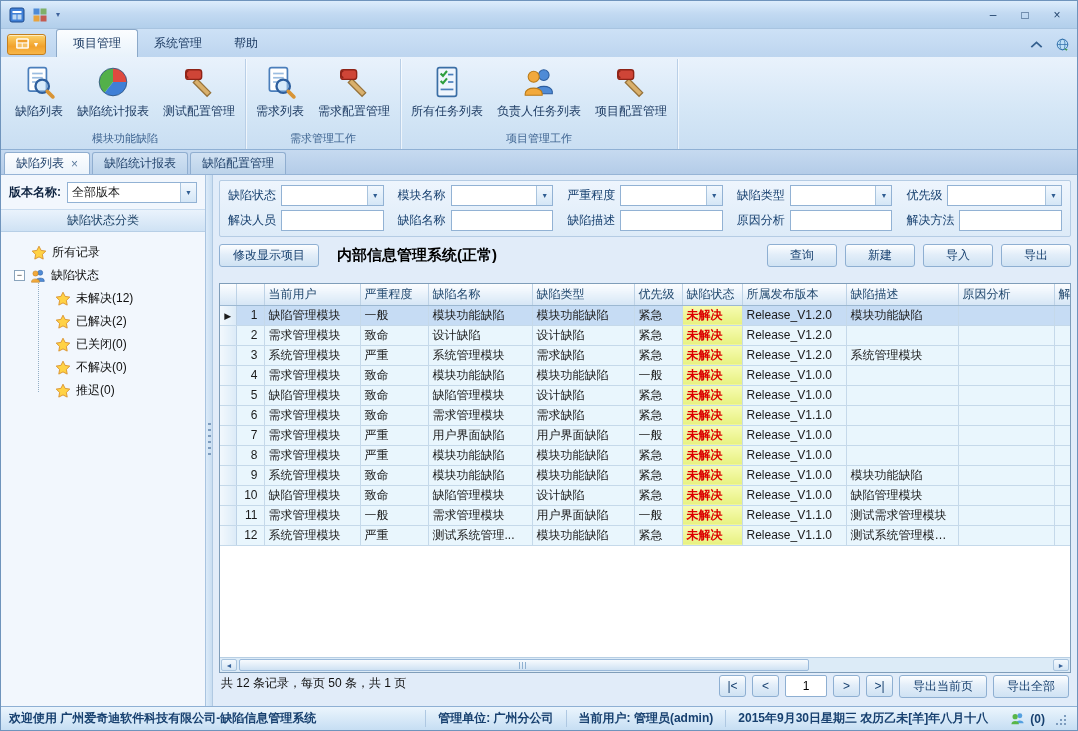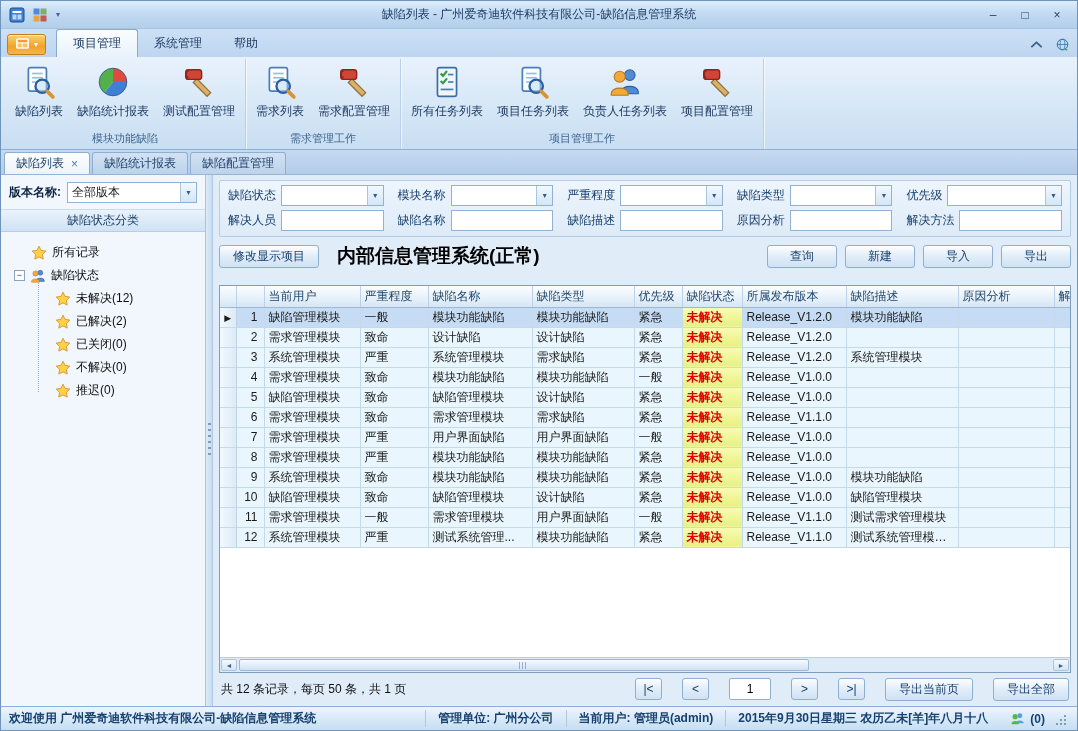--- a/index.html
+++ b/index.html
@@ -75,21 +75,21 @@
   .filter-row{display:flex;align-items:center;gap:14px}
   .filter-field{display:flex;align-items:center;gap:5px;flex:1;min-width:0}
   .f-label{color:#17406f;white-space:nowrap}
   .f-input{height:21px;border:1px solid #92b2d4;background:#fff;flex:1;min-width:0;padding:0 4px;font:inherit}
   .filter-field .combo{flex:1}
 
   
   .toolbar{display:flex;align-items:center;gap:8px;margin:6px 0 16px;flex:0 0 24px}
   .btn{height:23px;padding:0 13px;border:1px solid #8eafd2;border-radius:3px;background:linear-gradient(#fdfeff,#e3eef9 45%,#cfe2f3);color:#17406f;font:inherit;display:inline-flex;align-items:center;justify-content:center;cursor:pointer;white-space:nowrap}
   .btn.w70{min-width:70px}
-  .system-label{font-weight:bold;font-size:19px;color:#000;margin-left:10px}
+  .system-label{font-weight:bold;font-size:15px;color:#000;margin-left:10px}
   .flex-spacer{flex:1}
 
   
   .grid-panel{flex:1;min-height:0;border:1px solid #7f9db9;background:#fff;display:flex;flex-direction:column}
   .grid-scroll{flex:1;overflow:hidden}
   table.grid{border-collapse:collapse;table-layout:fixed;width:912px}
   .grid th,.grid td{height:20px;padding:0 4px;overflow:hidden;white-space:nowrap;text-overflow:ellipsis;border-right:1px solid #c5d9ea;border-bottom:1px solid #c5d9ea;font-weight:normal;text-align:left}
   .grid .g-head th{background:linear-gradient(#fcfdff,#e7f1fa 55%,#d6e6f5);border-right:1px solid #bdd2e6;border-bottom:1px solid #9cb8d2;color:#21486e;height:21px}
   .grid .g-row td{background:var(--row-bg,#e9f6fd)}
   .grid .g-row.selected td{background:var(--selected-row,#c6dcf4)}
@@ -98,21 +98,21 @@
   .grid .g-row td.status-cell,.grid .g-row.selected td.status-cell{background:linear-gradient(#f7fcb4,var(--status-bg,#e7f180));color:var(--status-text,#dd0000);font-weight:bold}
   .row-arrow{font-size:9px;color:#1b1b1b}
 
   .hscroll{flex:0 0 15px;display:flex;align-items:stretch;background:#dcebf7;border-top:1px solid #b8cfe4;padding:1px}
   .hs-arrow{width:16px;display:flex;align-items:center;justify-content:center;font-size:7px;color:#38639a;background:linear-gradient(#f4f9fe,#d4e5f4);border:1px solid #a9c4de;border-radius:2px}
   .hs-track{flex:1;position:relative;margin:0 1px}
   .hs-thumb{position:absolute;left:1px;top:0;bottom:0;width:70%;background:linear-gradient(#f7fbfe,#cfe2f3);border:1px solid #9ab9da;border-radius:2px;display:flex;align-items:center;justify-content:center}
   .hs-grip{width:9px;height:7px;background:repeating-linear-gradient(90deg,#8fb0d0 0 1px,transparent 1px 3px)}
 
   
-  .pager{flex:0 0 30px;display:flex;align-items:center;gap:20px;padding:2px 2px 0}
+  .pager{flex:0 0 30px;display:flex;align-items:flex-start;gap:6px;padding:2px 2px 0}
   .pager-summary{color:#101010}
   .pg-btn{min-width:27px;height:22px;padding:0 5px;border:1px solid #8eafd2;border-radius:3px;background:linear-gradient(#fdfeff,#e3eef9 45%,#cfe2f3);color:#17406f;font:inherit;cursor:pointer}
   .pg-input{width:42px;height:22px;border:1px solid #8eafd2;border-radius:2px;text-align:center;font:inherit;background:#fff}
 
   
   .statusbar{flex:0 0 24px;display:flex;align-items:center;padding:0 10px 0 8px;background:linear-gradient(#ebf5fd,#c6def3);border-top:1px solid #8fb0d4;color:#17406f;font-weight:bold;white-space:nowrap}
   .sb-item{padding:0 12px;border-left:1px solid #aec8e2}
   .sb-icon{width:16px;height:16px;margin:0 4px 0 10px}
   .sb-icon svg{width:15px;height:15px;display:block}
   .resize-grip{position:relative;width:14px;height:14px;margin-left:8px}
@@ -136,21 +136,20 @@
       <span class="qat-btn" id="gridIcon">
           <svg viewBox="0 0 16 16">
             <rect x="1.5" y="1.5" width="6" height="6" fill="#4f8bd6"></rect>
             <rect x="8.5" y="1.5" width="6" height="6" fill="#7fb069"></rect>
             <rect x="1.5" y="8.5" width="6" height="6" fill="#e8a33d"></rect>
             <rect x="8.5" y="8.5" width="6" height="6" fill="#c45b50"></rect>
           </svg>
         </span>
       <span class="qat-caret">▾</span>
     </div>
-    <div class="title">缺陷列表 - 广州爱奇迪软件科技有限公司-缺陷信息管理系统</div>
     <div class="win-controls">
       <span class="win-btn">–</span>
       <span class="win-btn">□</span>
       <span class="win-btn">×</span>
     </div>
   </div>
 
   <div class="ribbon-tabs">
     <div class="app-menu-button">
       <span id="appMenuIcon"><svg viewBox="0 0 14 12">
@@ -258,33 +257,20 @@
               <svg viewBox="0 0 32 32">
                 <rect x="7" y="2.5" width="18" height="27" rx="2" fill="#eef5fd" stroke="#3a6ea5" stroke-width="1.6"></rect>
                 <path d="M10 8l2.2 2.2L16 5.6" stroke="#2e9e3e" stroke-width="2" fill="none"></path>
                 <line x1="17" y1="9" x2="22" y2="9" stroke="#4a7ebb" stroke-width="1.6"></line>
                 <path d="M10 15l2.2 2.2L16 12.6" stroke="#2e9e3e" stroke-width="2" fill="none"></path>
                 <line x1="17" y1="16" x2="22" y2="16" stroke="#4a7ebb" stroke-width="1.6"></line>
                 <line x1="10" y1="23" x2="22" y2="23" stroke="#4a7ebb" stroke-width="1.6"></line>
               </svg>
             </span>
           <span class="r-label">所有任务列表</span>
-        </div>
-          <div class="r-btn">
-          <span class="r-icon">
-              <svg viewBox="0 0 32 32">
-                <rect x="6" y="2.5" width="17" height="22" rx="2" fill="#fff" stroke="#4a7ebb" stroke-width="1.6"></rect>
-                <line x1="9.5" y1="8" x2="19.5" y2="8" stroke="#9bbce0" stroke-width="1.6"></line>
-                <line x1="9.5" y1="12" x2="19.5" y2="12" stroke="#9bbce0" stroke-width="1.6"></line>
-                <line x1="9.5" y1="16" x2="15" y2="16" stroke="#9bbce0" stroke-width="1.6"></line>
-                <circle cx="19" cy="20" r="6.3" fill="rgba(180,215,245,.5)" stroke="#2e5f9e" stroke-width="2.2"></circle>
-                <line x1="23.8" y1="24.8" x2="29" y2="30" stroke="#d89436" stroke-width="3.4" stroke-linecap="round"></line>
-              </svg>
-            </span>
-          <span class="r-label">项目任务列表</span>
         </div>
           <div class="r-btn">
           <span class="r-icon">
               <svg viewBox="0 0 32 32">
                 <circle cx="20.5" cy="9.5" r="5" fill="#4f8bd6" stroke="#2c5d9e"></circle>
                 <path d="M12.5 25c0-6.5 16-6.5 16 0v2h-16z" fill="#4f8bd6" stroke="#2c5d9e"></path>
                 <circle cx="11" cy="11" r="5.2" fill="#f2a93c" stroke="#b97a17"></circle>
                 <path d="M3 27c0-7 16-7 16 0v1.5H3z" fill="#f2a93c" stroke="#b97a17"></path>
               </svg>
             </span>

